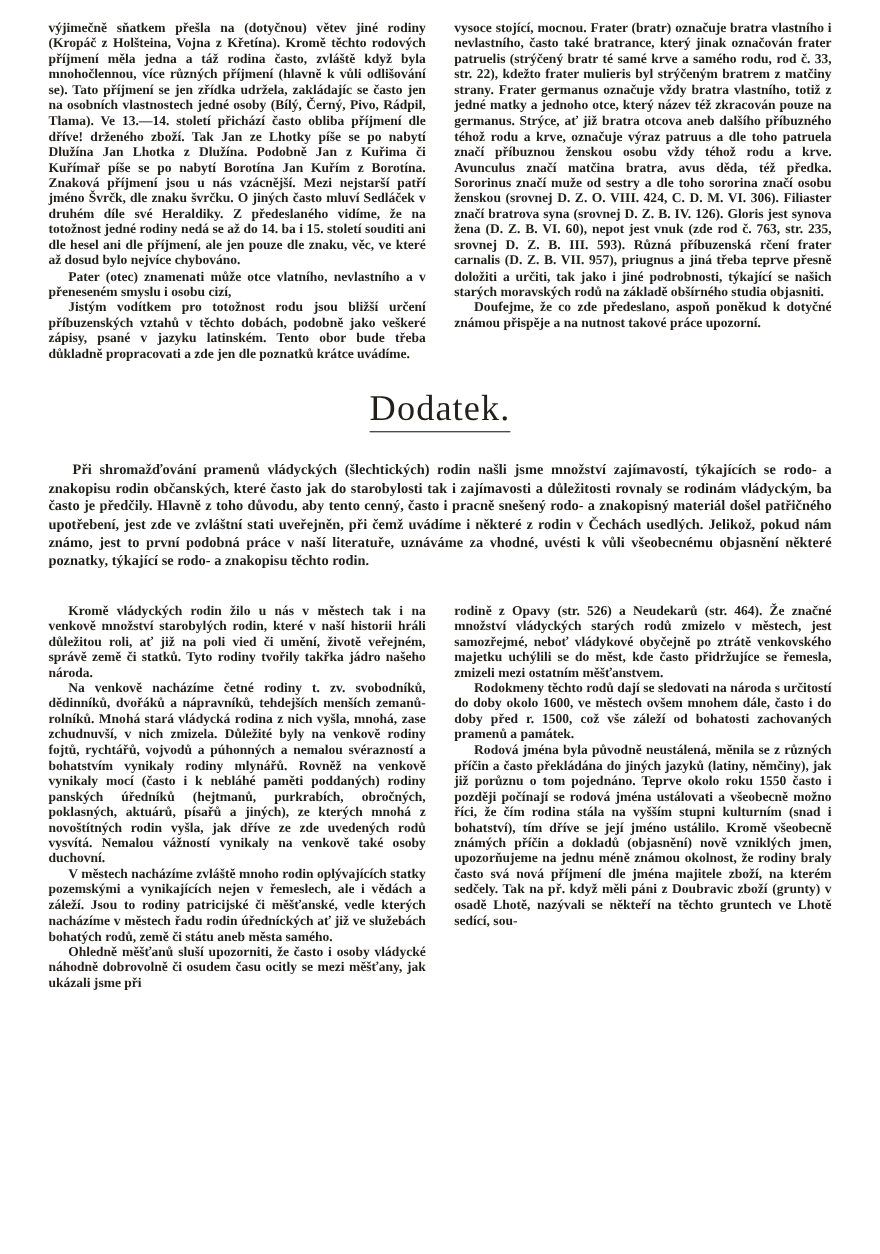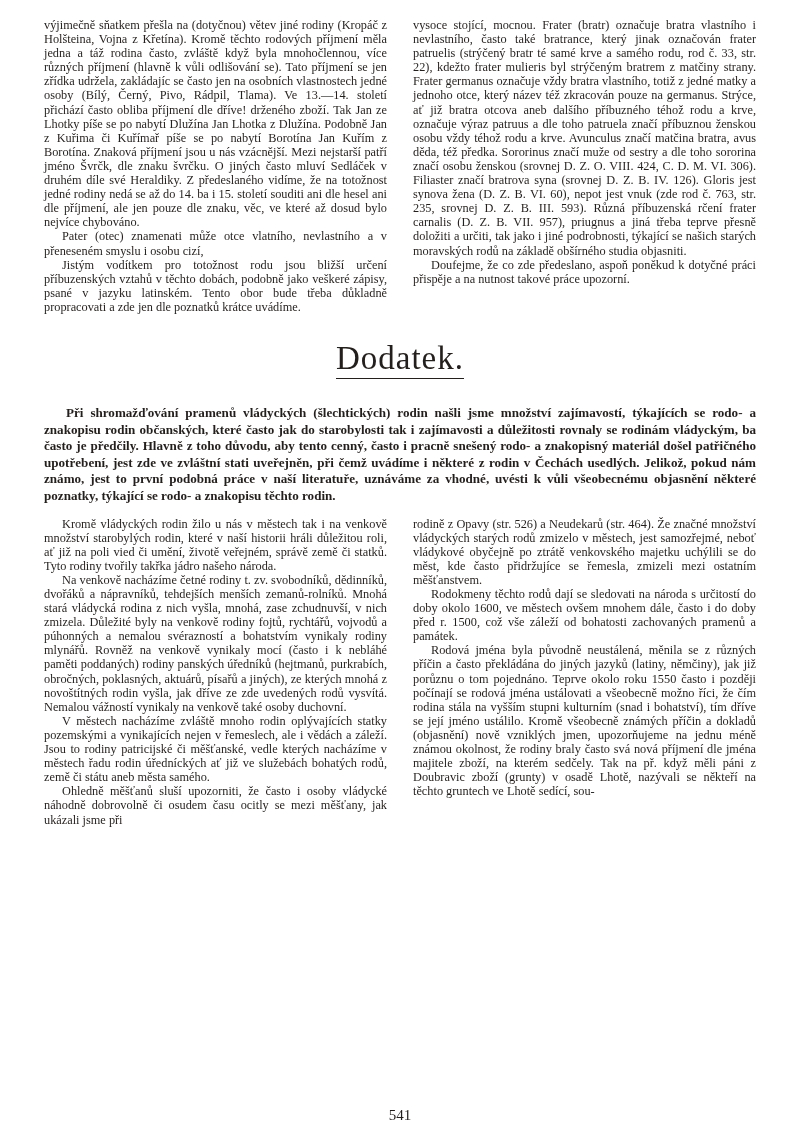--- a/index.html
+++ b/index.html
@@ -32,20 +32,21 @@
     flex: 1 1 0;
     min-width: 0;
   }
 
   p {
     margin: 0;
     text-align: justify;
     font-size: 12.3px;
     line-height: 14.1px;
     hyphens: manual;
+    font-weight: bold;
   }
   p.ind {
     text-indent: 18px;
   }
 
   
   .heading-wrap {
     text-align: center;
     margin-top: 26px;
     margin-bottom: 24px;
@@ -66,21 +67,21 @@
     margin-top: 1px;
   }
 
   
   .intro {
     font-weight: bold;
     font-size: 13.1px;
     line-height: 16.6px;
     text-align: justify;
     text-indent: 22px;
-    margin: 0 0 12px 0;
+    margin: 0 0 29px 0;
   }
 
   
   .folio {
     position: absolute;
     bottom: 16px;
     left: 0;
     width: 800px;
     text-align: center;
     font-size: 15px;
@@ -92,21 +93,21 @@
 <div class="page">
 
   <div class="cols">
     <div class="col">
       <p>výjimečně sňatkem přešla na (dotyčnou) větev jiné rodiny (Kropáč z Holšteina, Vojna z Křetína). Kromě těchto rodových příjmení měla jedna a táž rodina často, zvláště když byla mnohočlennou, více různých příjmení (hlavně k vůli odlišování se). Tato příjmení se jen zřídka udržela, zakládajíc se často jen na osobních vlastnostech jedné osoby (Bílý, Černý, Pivo, Rádpil, Tlama). Ve 13.—14. století přichází často obliba příjmení dle dříve! drženého zboží. Tak Jan ze Lhotky píše se po nabytí Dlužína Jan Lhotka z Dlužína. Podobně Jan z Kuřima či Kuřímař píše se po nabytí Borotína Jan Kuřím z Borotína. Znaková příjmení jsou u nás vzácnější. Mezi nejstarší patří jméno Švrčk, dle znaku švrčku. O jiných často mluví Sedláček v druhém díle své Heraldiky. Z předeslaného vidíme, že na totožnost jedné rodiny nedá se až do 14. ba i 15. století souditi ani dle hesel ani dle příjmení, ale jen pouze dle znaku, věc, ve které až dosud bylo nejvíce chybováno.</p>
       <p class="ind">Pater (otec) znamenati může otce vlatního, nevlastního a v přeneseném smyslu i osobu cizí,</p>
       <p class="ind">Jistým vodítkem pro totožnost rodu jsou bližší určení příbuzenských vztahů v těchto dobách, podobně jako veškeré zápisy, psané v jazyku latinském. Tento obor bude třeba důkladně propracovati a zde jen dle poznatků krátce uvádíme.</p>
     </div>
     <div class="col">
       <p>vysoce stojící, mocnou. Frater (bratr) označuje bratra vlastního i nevlastního, často také bratrance, který jinak označován frater patruelis (strýčený bratr té samé krve a samého rodu, rod č. 33, str. 22), kdežto frater mulieris byl strýčeným bratrem z matčiny strany. Frater germanus označuje vždy bratra vlastního, totiž z jedné matky a jednoho otce, který název též zkracován pouze na germanus. Strýce, ať již bratra otcova aneb dalšího příbuzného téhož rodu a krve, označuje výraz patruus a dle toho patruela značí příbuznou ženskou osobu vždy téhož rodu a krve. Avunculus značí matčina bratra, avus děda, též předka. Sororinus značí muže od sestry a dle toho sororina značí osobu ženskou (srovnej D. Z. O. VIII. 424, C. D. M. VI. 306). Filiaster značí bratrova syna (srovnej D. Z. B. IV. 126). Gloris jest synova žena (D. Z. B. VI. 60), nepot jest vnuk (zde rod č. 763, str. 235, srovnej D. Z. B. III. 593). Různá příbuzenská rčení frater carnalis (D. Z. B. VII. 957), priugnus a jiná třeba teprve přesně doložiti a určiti, tak jako i jiné podrobnosti, týkající se našich starých moravských rodů na základě obšírného studia objasniti.</p>
-      <p class="ind">Doufejme, že co zde předeslano, aspoň poněkud k dotyčné práci přispěje a na nutnost takové práce upozorní.</p>
+      <p class="ind">Doufejme, že co zde předeslano, aspoň poněkud k dotyčné známou přispěje a na nutnost takové práce upozorní.</p>
     </div>
   </div>
 
   <div class="heading-wrap">
     <div class="heading">Dodatek.</div>
   </div>
 
   <p class="intro">Při shromažďování pramenů vládyckých (šlechtických) rodin našli jsme množství zajímavostí, týkajících se rodo- a znakopisu rodin občanských, které často jak do starobylosti tak i zajímavosti a důležitosti rovnaly se rodinám vládyckým, ba často je předčily. Hlavně z toho důvodu, aby tento cenný, často i pracně snešený rodo- a znakopisný materiál došel patřičného upotřebení, jest zde ve zvláštní stati uveřejněn, při čemž uvádíme i některé z rodin v Čechách usedlých. Jelikož, pokud nám známo, jest to první podobná práce v naší literatuře, uznáváme za vhodné, uvésti k vůli všeobecnému objasnění některé poznatky, týkající se rodo- a znakopisu těchto rodin.</p>
 
   <div class="cols">
@@ -116,14 +117,13 @@
       <p class="ind">V městech nacházíme zvláště mnoho rodin oplývajících statky pozemskými a vynikajících nejen v řemeslech, ale i vědách a záleží. Jsou to rodiny patricijské či měšťanské, vedle kterých nacházíme v městech řadu rodin úředníckých ať již ve služebách bohatých rodů, země či státu aneb města samého.</p>
       <p class="ind">Ohledně měšťanů sluší upozorniti, že často i osoby vládycké náhodně dobrovolně či osudem času ocitly se mezi měšťany, jak ukázali jsme při</p>
     </div>
     <div class="col">
       <p>rodině z Opavy (str. 526) a Neudekarů (str. 464). Že značné množství vládyckých starých rodů zmizelo v městech, jest samozřejmé, neboť vládykové obyčejně po ztrátě venkovského majetku uchýlili se do měst, kde často přidržujíce se řemesla, zmizeli mezi ostatním měšťanstvem.</p>
       <p class="ind">Rodokmeny těchto rodů dají se sledovati na národa s určitostí do doby okolo 1600, ve městech ovšem mnohem dále, často i do doby před r. 1500, což vše záleží od bohatosti zachovaných pramenů a památek.</p>
       <p class="ind">Rodová jména byla původně neustálená, měnila se z různých příčin a často překládána do jiných jazyků (latiny, němčiny), jak již porůznu o tom pojednáno. Teprve okolo roku 1550 často i později počínají se rodová jména ustálovati a všeobecně možno říci, že čím rodina stála na vyšším stupni kulturním (snad i bohatství), tím dříve se její jméno ustálilo. Kromě všeobecně známých příčin a dokladů (objasnění) nově vzniklých jmen, upozorňujeme na jednu méně známou okolnost, že rodiny braly často svá nová příjmení dle jména majitele zboží, na kterém sedčely. Tak na př. když měli páni z Doubravic zboží (grunty) v osadě Lhotě, nazývali se někteří na těchto gruntech ve Lhotě sedící, sou-</p>
     </div>
   </div>
 
-  <div class="folio">541</div>
 </div>
 
 </body></html>

